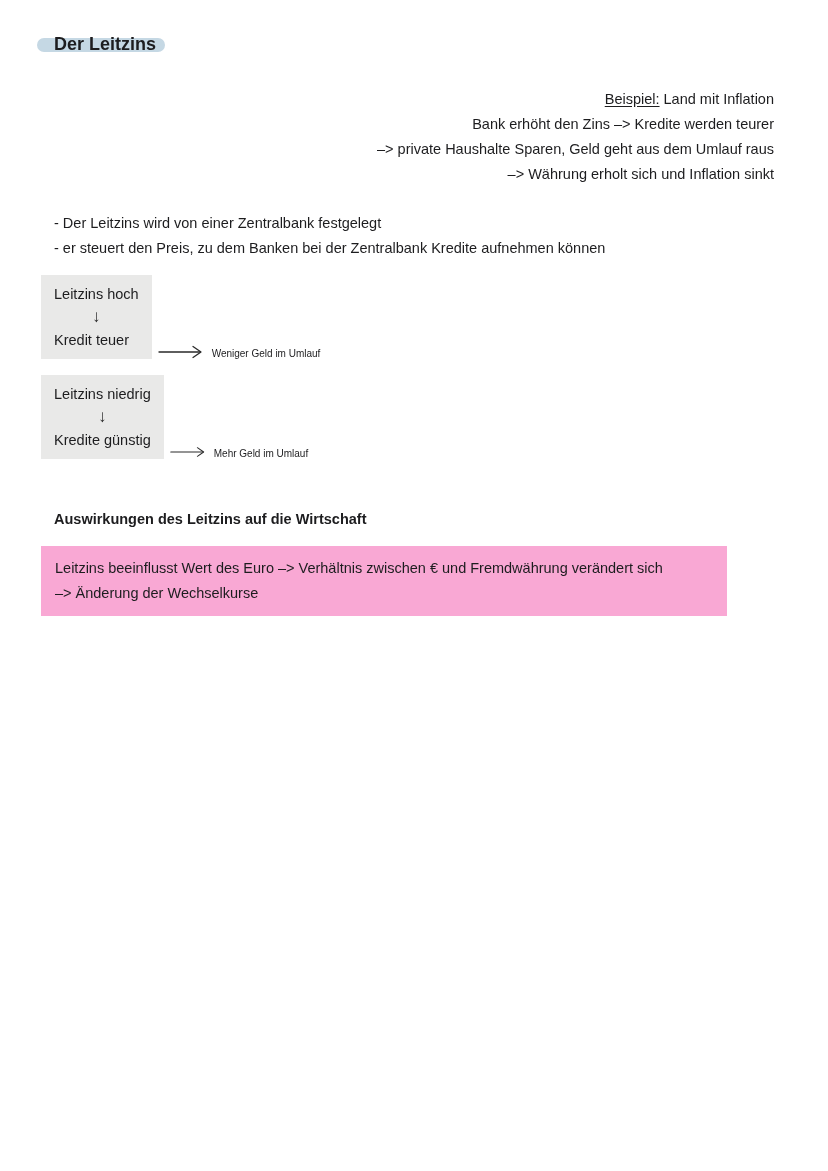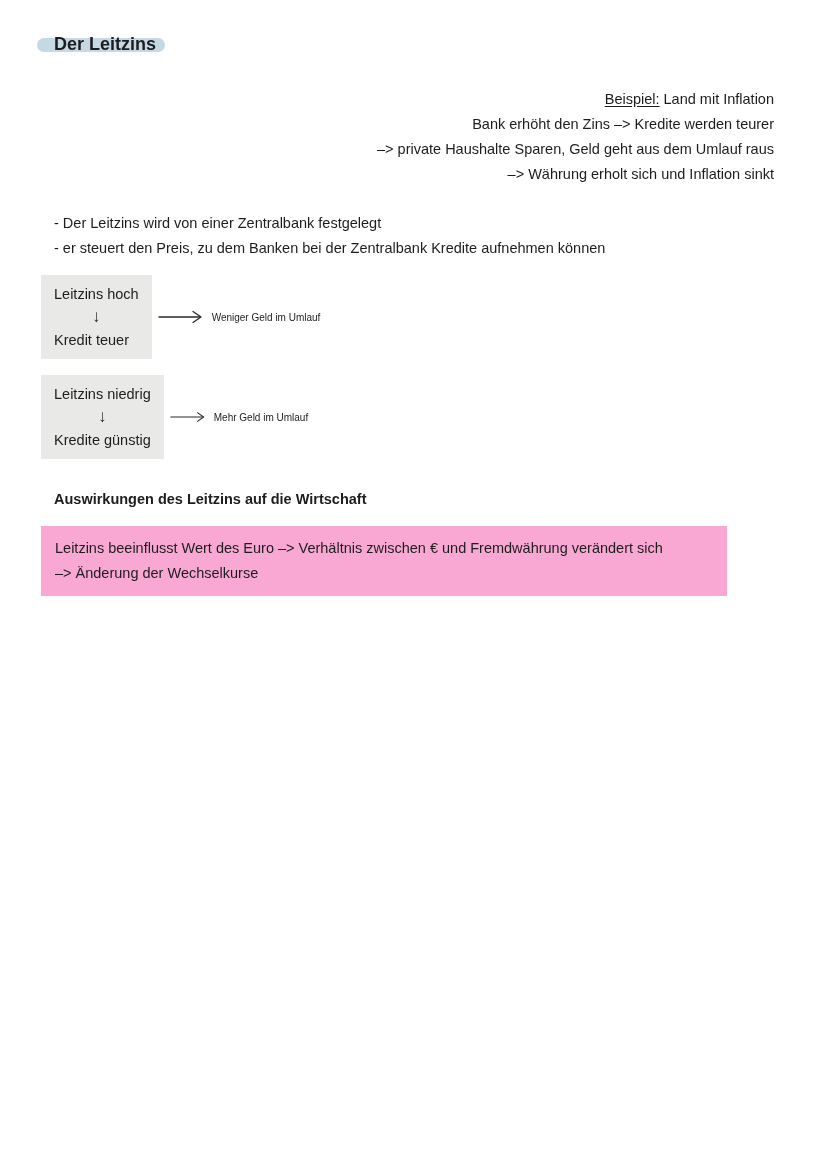--- a/index.html
+++ b/index.html
@@ -45,22 +45,22 @@
   }
   .example { margin-top: 33px; text-align: right; }
   .u { text-decoration: underline; text-underline-offset: 2px; }
   .facts { margin-top: 24px; }
   
   .diagram {
     display: flex;
     align-items: center;
     margin-left: -13px;
   }
-  .diagram-1 { margin-top: 14px; }
-  .diagram-2 { margin-top: 16px; }
+  .diagram-1 { margin-top: 14px; align-items: flex-end; }
+  .diagram-2 { margin-top: 16px; align-items: flex-end; }
   .gray-box {
     background: #e9e9e8;
     padding: 8px 13px;
     display: inline-block;
   }
   .box-line {
     font-size: 14.5px;
     line-height: 22px;
   }
   .box-arrow {
@@ -72,21 +72,21 @@
   .arrow-right { margin: 0 8px 0 6px; flex: none; }
   .arrow-right line, .arrow-right path {
     stroke: #2a2a2a;
     stroke-width: 1.3;
     fill: none;
     stroke-linecap: round;
     stroke-linejoin: round;
   }
   .result { font-size: 10px; }
   
-  .effects { margin-top: 28px; }
+  .effects { margin-top: 48px; }
   .subheading {
     font-size: 14.5px;
     font-weight: 700;
     line-height: 25px;
   }
   
   .note-box {
     margin-top: 14px;
     margin-left: -13px;
     width: 686px;

